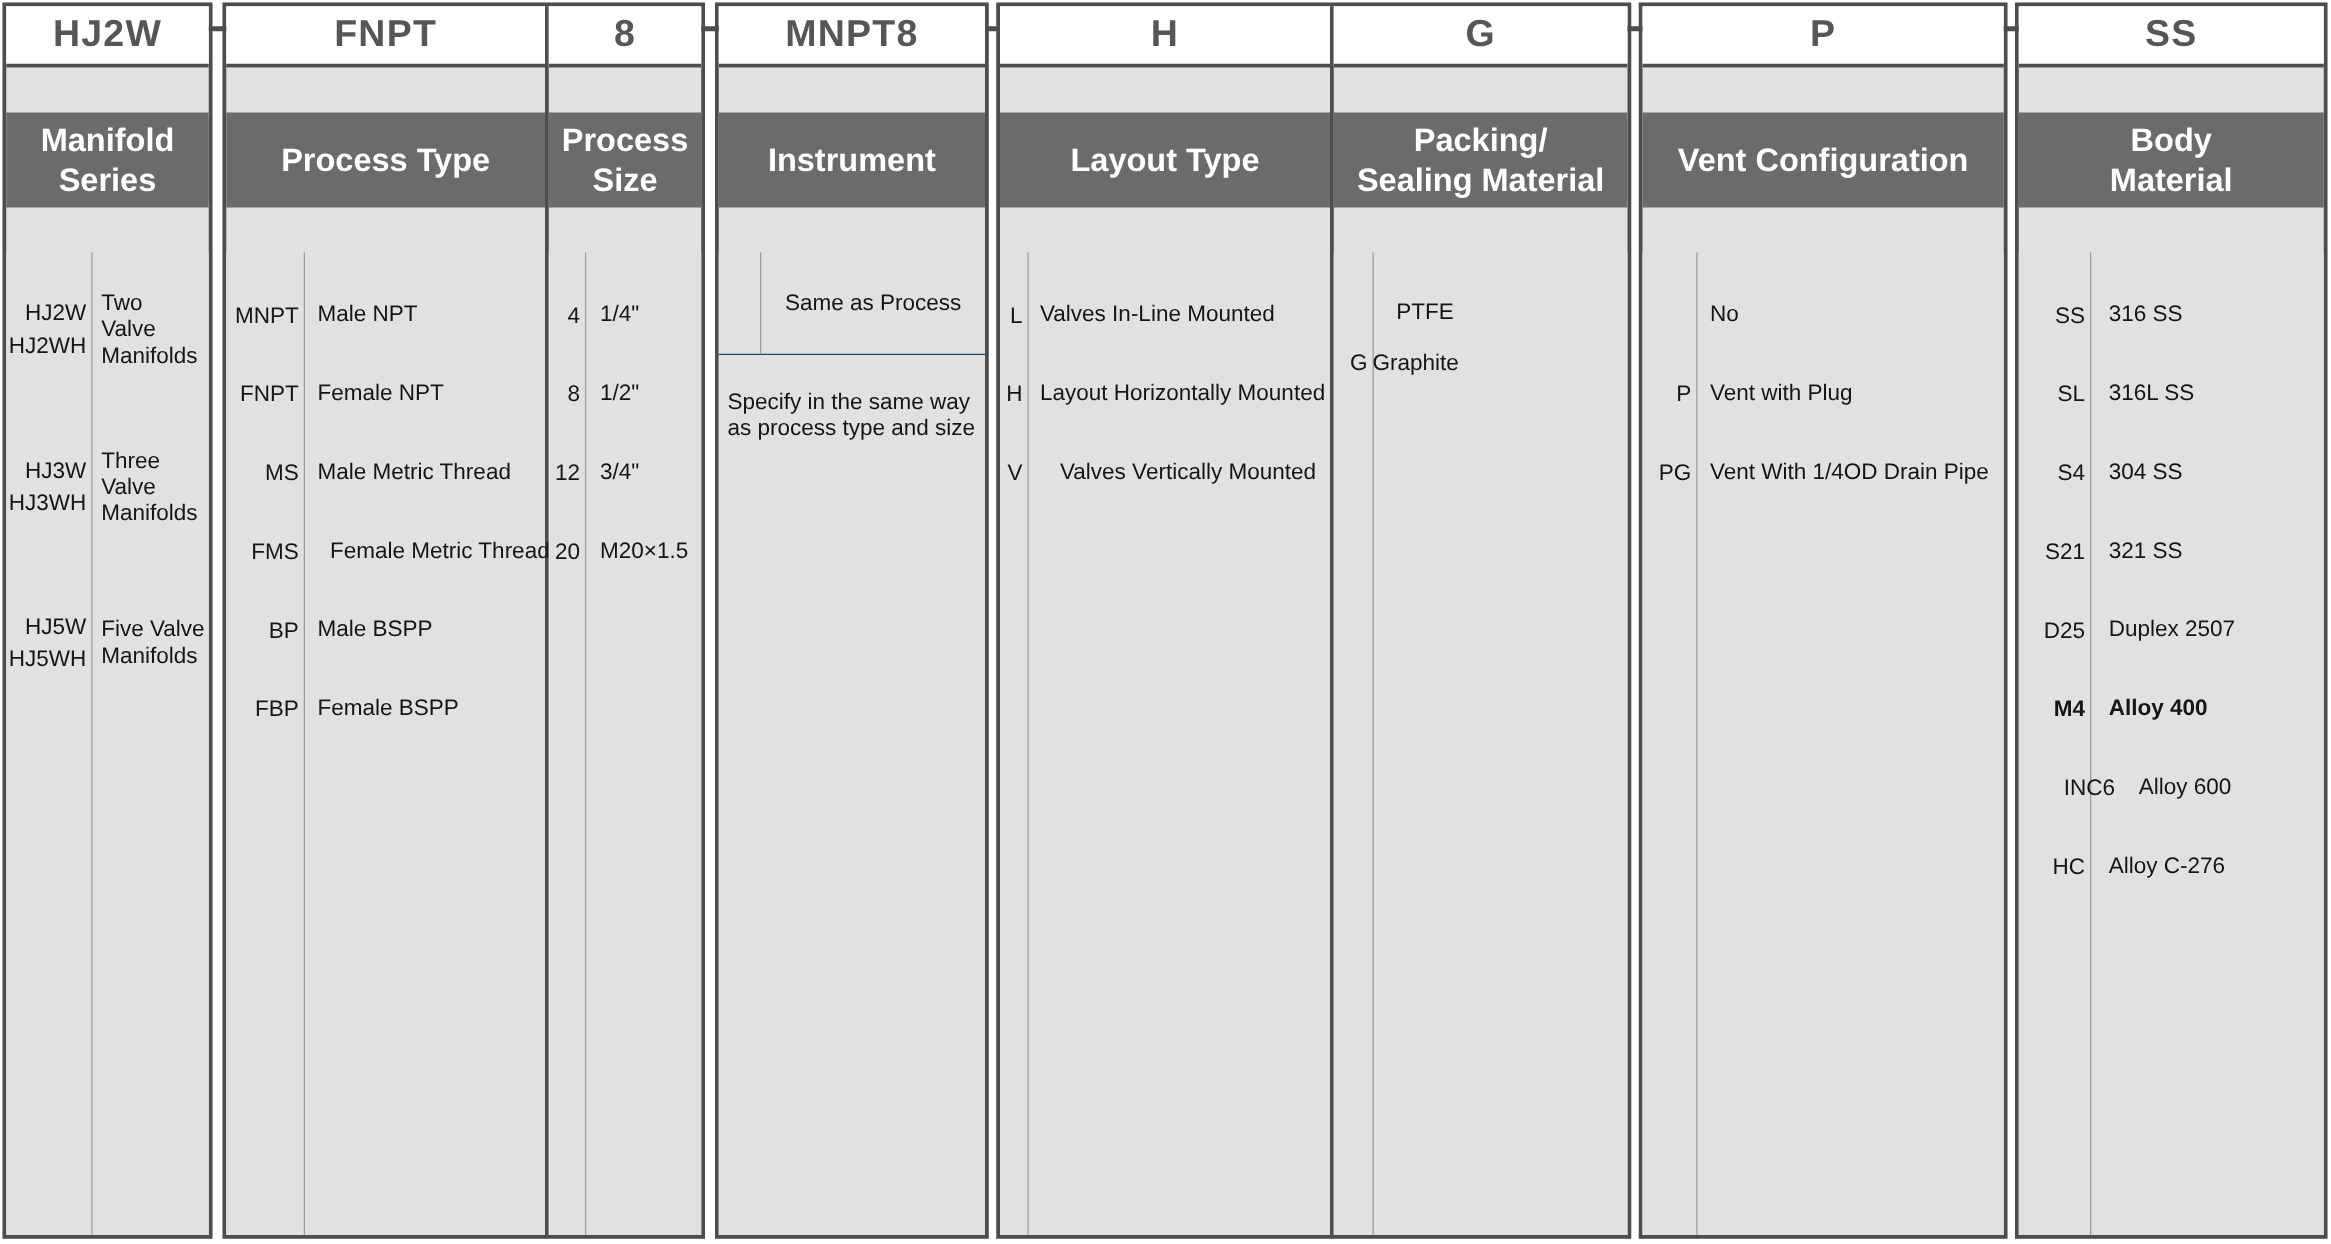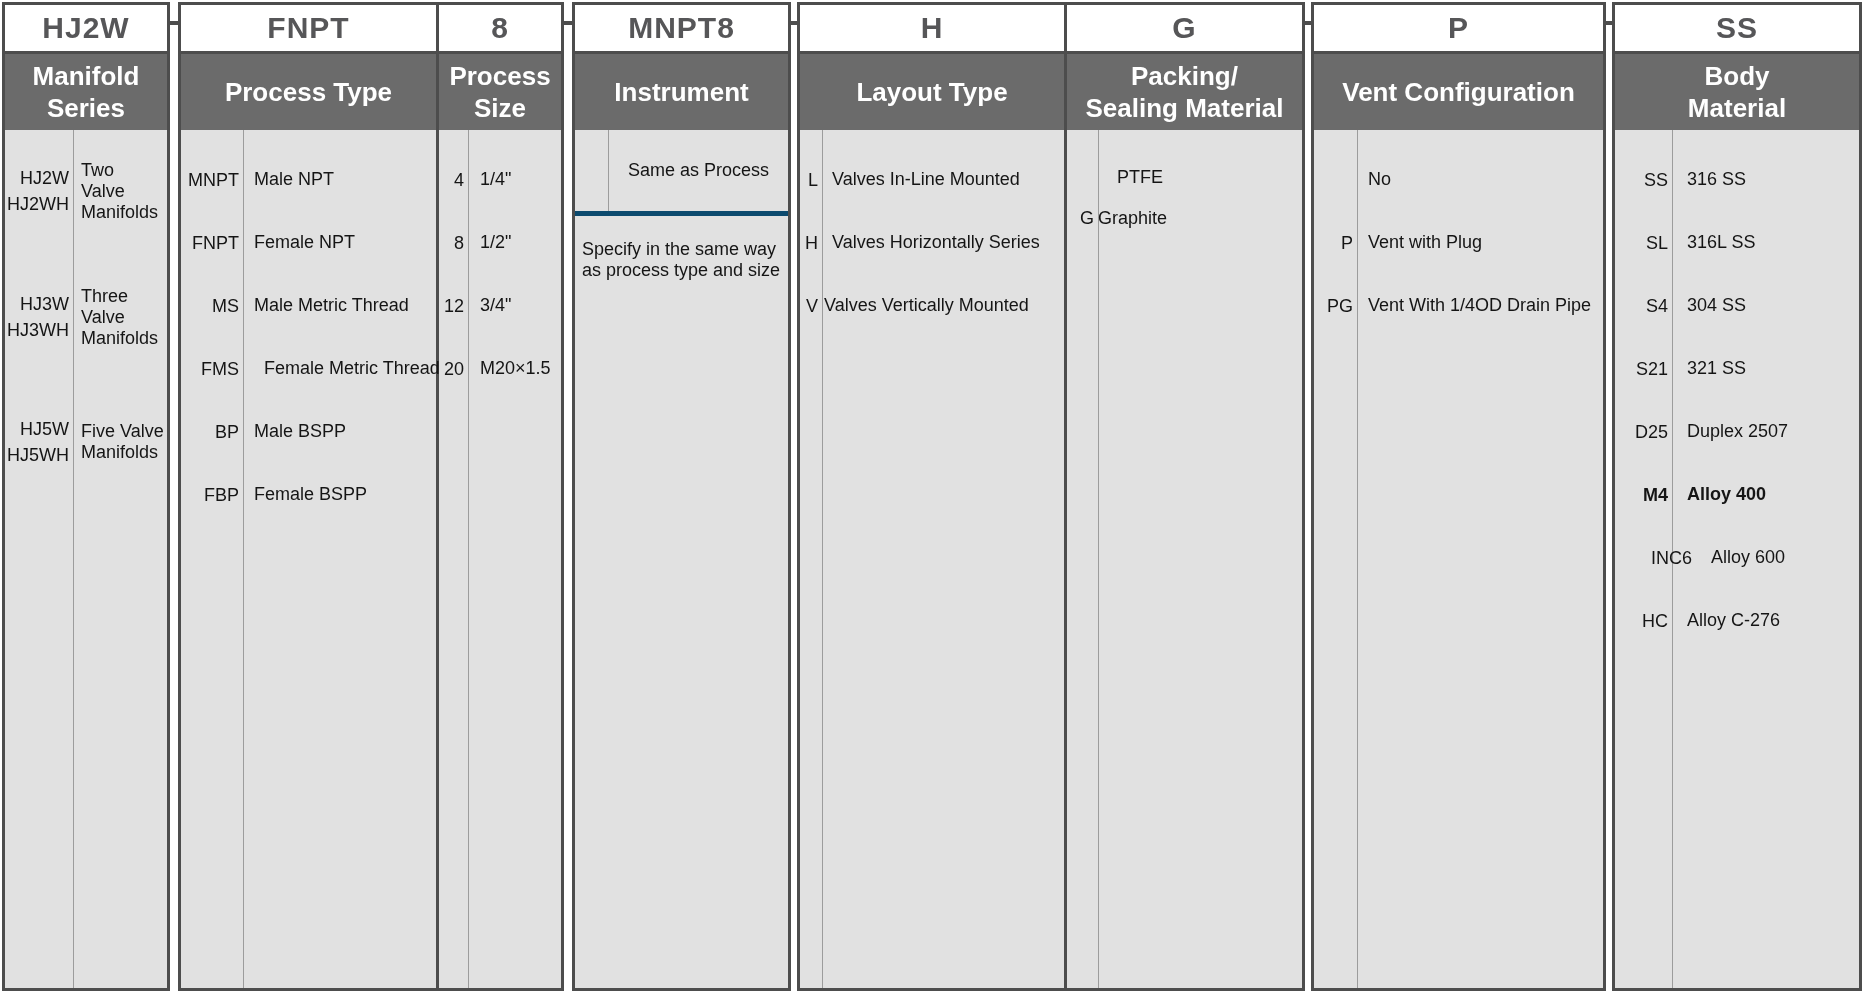--- a/index.html
+++ b/index.html
@@ -1,39 +1,39 @@
 <!DOCTYPE html>
 <html><head>
 <meta charset="utf-8">
 <style>
   html,body{margin:0;padding:0;background:#ffffff;}
   body{font-family:"Liberation Sans","DejaVu Sans",sans-serif;}
   .canvas{position:relative;width:1865px;height:995px;background:#ffffff;overflow:hidden;}
 
   .box{position:absolute;top:2px;height:989px;box-sizing:border-box;
        border:3px solid #4d4d4d;background:#e1e1e1;display:flex;align-items:stretch;}
-  .sub{display:flex;flex-direction:column;box-sizing:border-box;min-width:0;}
+  .sub{display:flex;flex-direction:column;box-sizing:border-box;min-width:0;gap:36px;}
   .sub + .sub{border-left:3px solid #4d4d4d;}
 
   .title{height:46px;flex:none;background:#ffffff;border-bottom:3px solid #4d4d4d;
          display:flex;align-items:center;justify-content:center;
          font-size:30px;font-weight:bold;color:#565658;letter-spacing:1px;}
   .header{height:76px;flex:none;background:#6b6b6b;color:#ffffff;
           display:flex;align-items:center;justify-content:center;text-align:center;
           font-size:26px;font-weight:bold;line-height:32px;white-space:pre-line;}
   .body{position:relative;flex:1;background:#e1e1e1;font-size:18px;color:#151515;}
 
   .vline{position:absolute;top:0;bottom:0;width:1px;background:#9c9c9c;}
   .row{position:absolute;left:0;right:0;display:flex;align-items:center;}
   .code{flex:none;box-sizing:border-box;text-align:right;padding-right:4px;white-space:pre-line;line-height:26px;}
   .desc{flex:1;min-width:0;white-space:nowrap;line-height:21px;}
   .wrap .desc{white-space:pre-line;}
 
   
-  .inst-top{position:absolute;top:0;left:0;right:0;height:81px;border-bottom:5px solid #0c4a6e;display:flex;}
+  .inst-top{position:absolute;top:0;left:0;right:0;height:81px;border-bottom:1px solid #0c4a6e;display:flex;}
   .inst-code{width:33px;flex:none;border-right:1px solid #9c9c9c;}
   .inst-same{flex:1;display:flex;align-items:center;justify-content:center;}
   .inst-note{position:absolute;top:82px;left:0;right:0;padding:27px 4px 0 7px;
              line-height:21px;white-space:pre-line;}
 
   .dash{position:absolute;top:21px;height:4px;background:#4d4d4d;}
 </style>
 </head>
 <body>
 
@@ -148,25 +148,25 @@
       <div class="title">H</div>
       <div class="header">Layout Type</div>
       <div class="body">
           <div class="vline" style="left: 22px;"></div>
           <div class="row" style="top: 18px; height: 63px;">
             <div class="code" style="width: 22px;">L</div>
             <div class="desc" style="padding-left: 10px;">Valves In-Line Mounted</div>
           </div>
           <div class="row" style="top: 81px; height: 63px;">
             <div class="code" style="width: 22px;">H</div>
-            <div class="desc" style="padding-left: 10px;">Valves Horizontally Series</div>
+            <div class="desc" style="padding-left: 10px;">Layout Horizontally Mounted</div>
           </div>
           <div class="row" style="top: 144px; height: 63px;">
             <div class="code" style="width: 22px;">V</div>
-            <div class="desc" style="padding-left: 2px;">Valves Vertically Mounted</div>
+            <div class="desc" style="padding-left: 26px;">Valves Vertically Mounted</div>
           </div>
         </div>
     </div>
     <div class="sub" style="flex:1;">
       <div class="title">G</div>
       <div class="header">Packing/
 Sealing Material</div>
       <div class="body">
           <div class="vline" style="left: 31px;"></div>
           <div class="row" style="top: 22px; height: 50px;">

